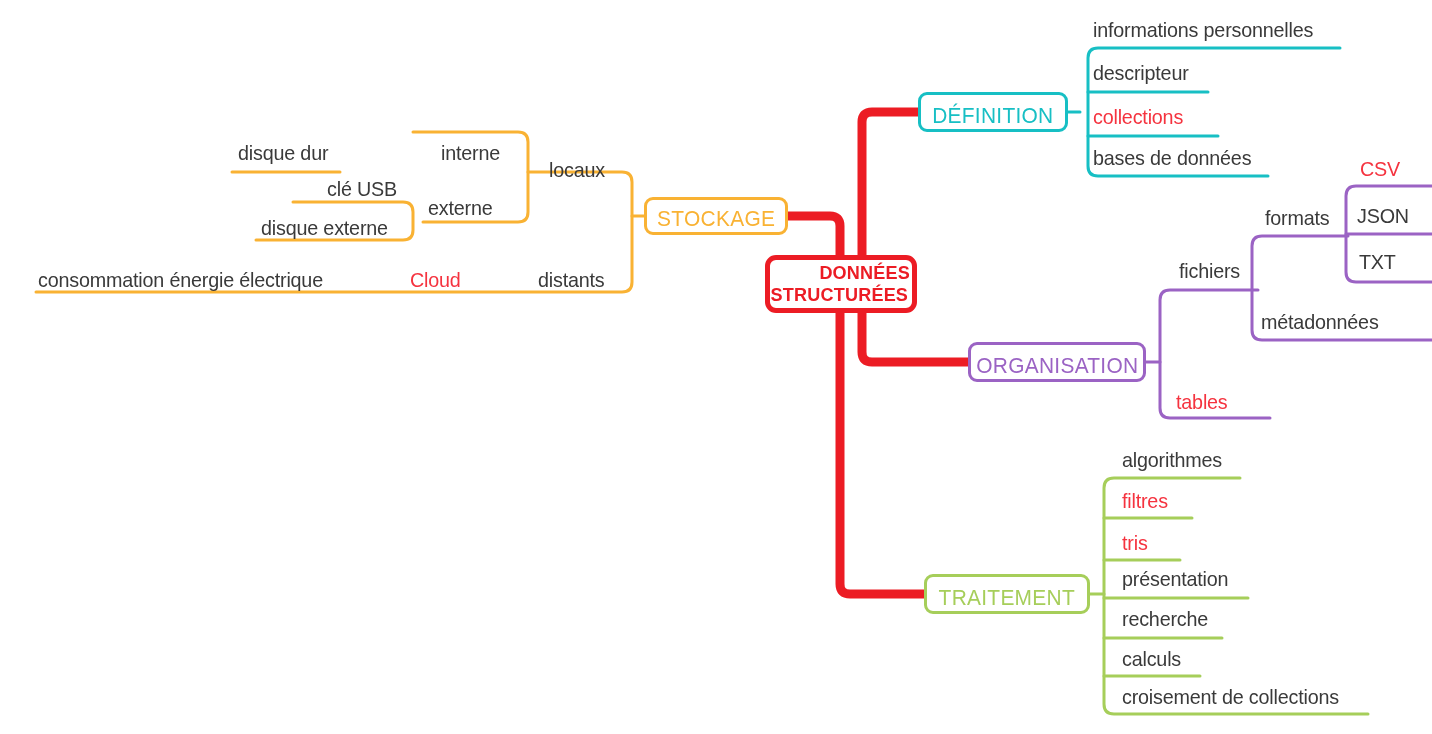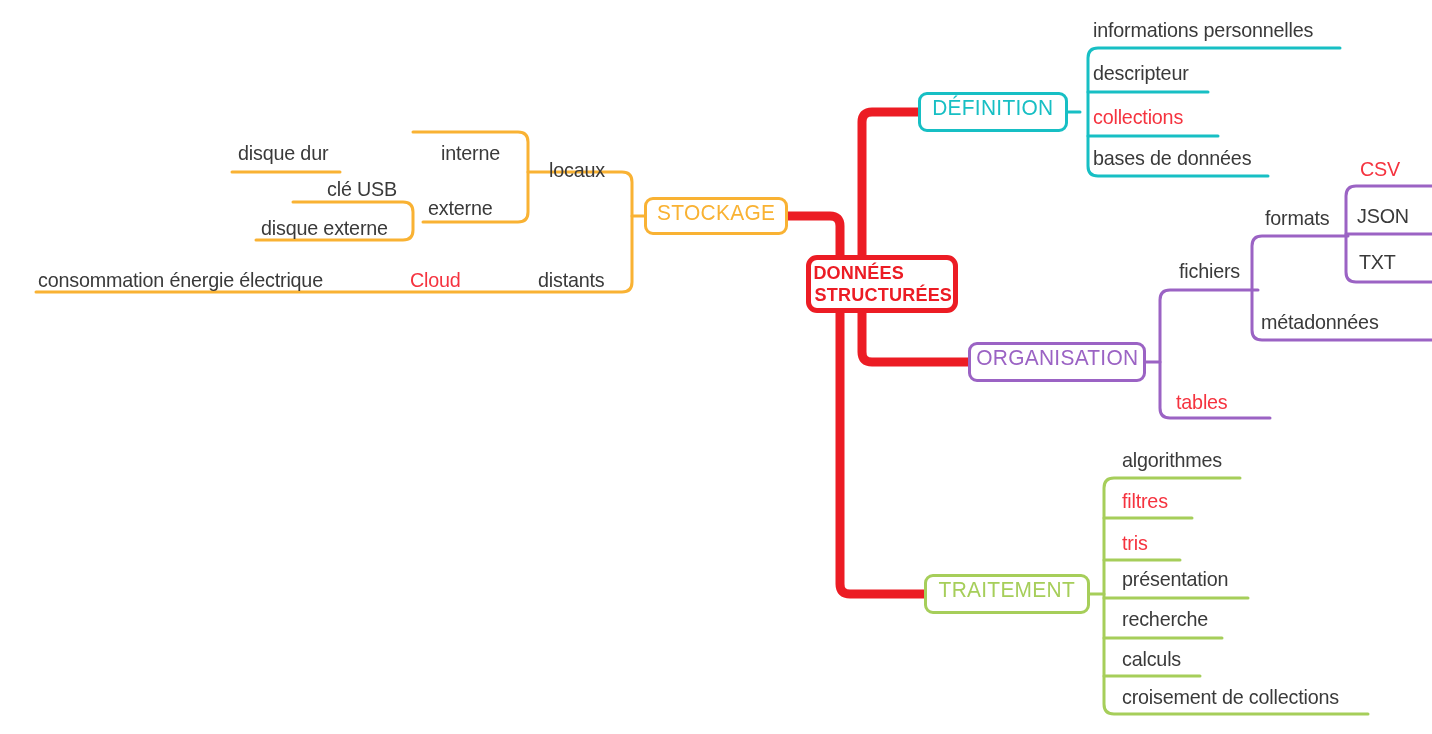--- a/index.html
+++ b/index.html
@@ -32,21 +32,21 @@
     transform: scaleX(0.94);
     transform-origin: left center;
   }
   .leaf.red { color: #f5333f; }
   .node {
     position: absolute;
     box-sizing: border-box;
     background: #ffffff;
     border-radius: 9px;
     display: flex;
-    align-items: flex-start;
+    align-items: flex-end;
     justify-content: center;
     white-space: nowrap;
     letter-spacing: 0.3px;
   }
   .node span {
     transform: scaleX(0.95);
     transform-origin: center;
   }
   #node-central {
     border: 5px solid #ec1c24;
@@ -143,21 +143,21 @@
       <path d="M 1240 478 L 1114 478 Q 1104 478 1104 488 L 1104 704 Q 1104 714 1114 714 L 1368 714"></path>
 
       <path d="M 1104 518 L 1192 518"></path>
       <path d="M 1104 560 L 1180 560"></path>
       <path d="M 1104 598 L 1248 598"></path>
       <path d="M 1104 638 L 1222 638"></path>
       <path d="M 1104 676 L 1200 676"></path>
     </g>
   </svg>
 
-  <div class="node" id="node-central" style="left:806px; top:255px; width:152px; height:58px;">
+  <div class="node" id="node-central" style="left:765px; top:255px; width:152px; height:58px;">
     <span>DONNÉES</span>
     <span>STRUCTURÉES</span>
   </div>
 
   <div class="node" id="node-definition" style="left:918px; top:92px; width:150px; height:40px;">
     <span>DÉFINITION</span>
   </div>
 
   <div class="node" id="node-stockage" style="left:644px; top:197px; width:144px; height:38px;">
     <span>STOCKAGE</span>

